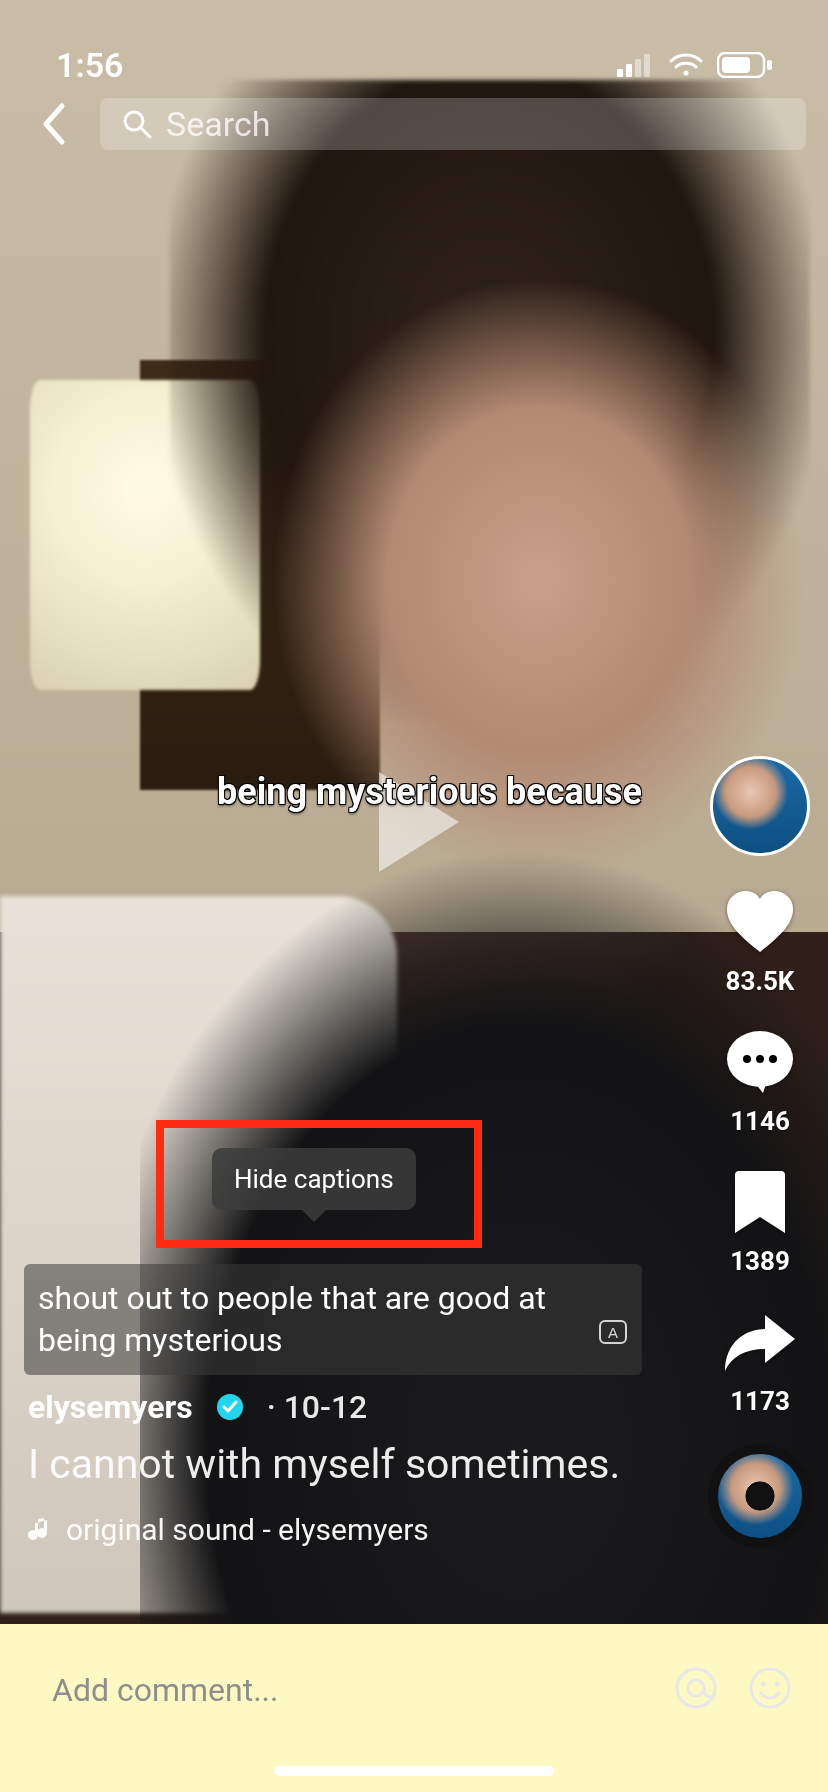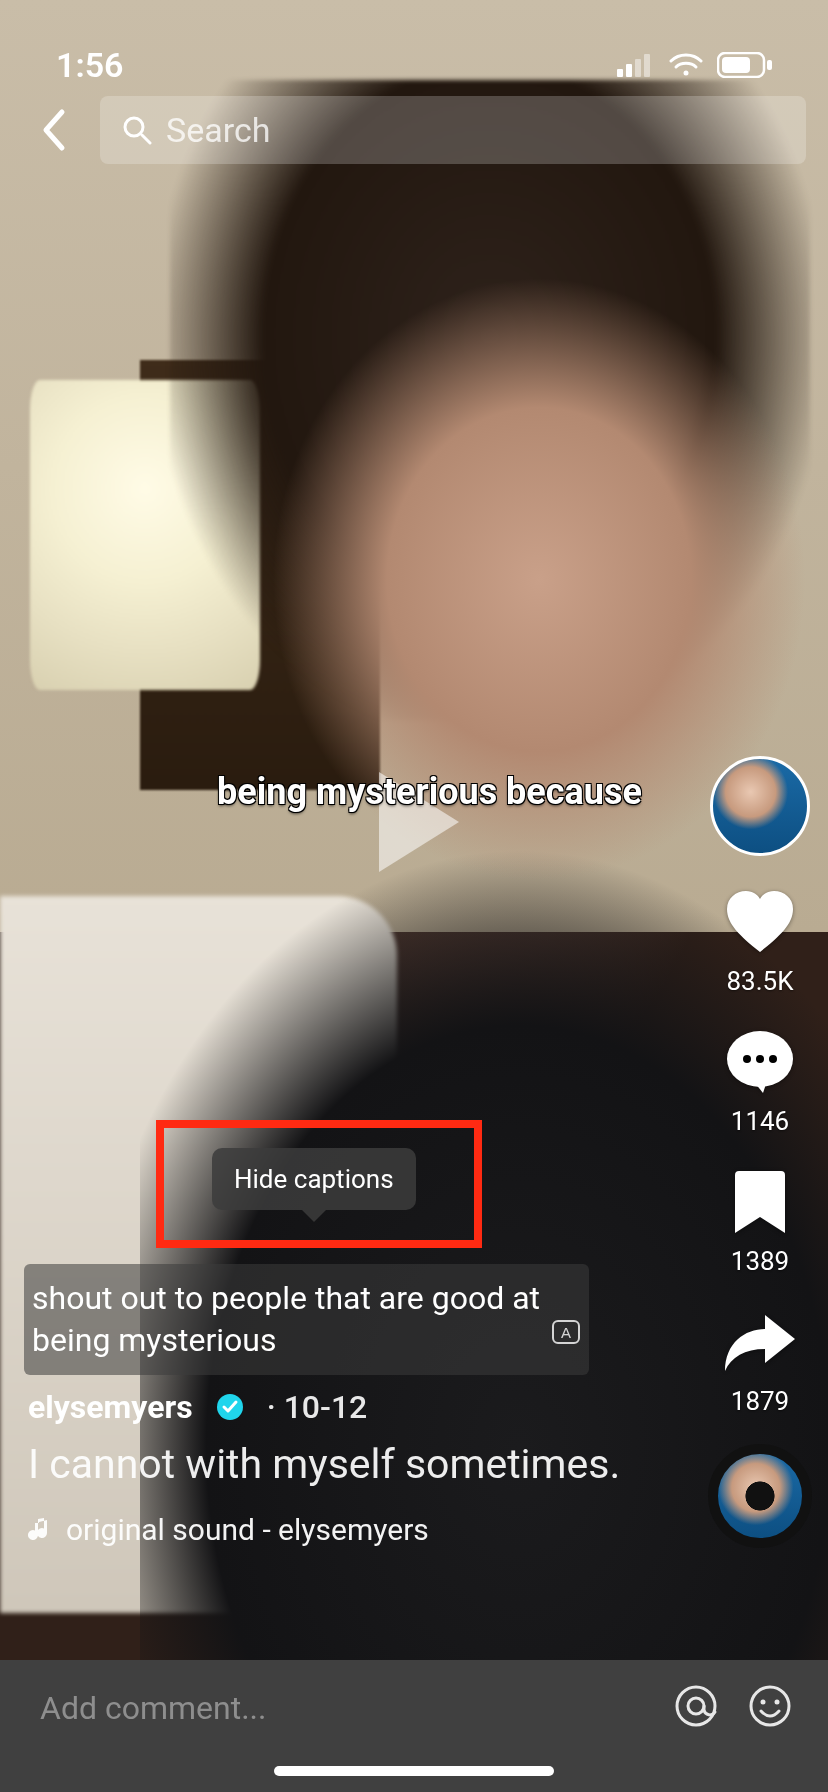--- a/index.html
+++ b/index.html
@@ -65,21 +65,21 @@
 
   
   .top-header {
     position: absolute; top: 96px; left: 0; right: 0;
     display: flex; align-items: center; gap: 18px;
     padding: 0 22px 0 26px;
     z-index: 45;
   }
   .back-btn { width: 56px; height: 56px; display:flex; align-items:center; justify-content:center; color:#fff; }
   .search-bar {
-    flex: 1; height: 68px;
+    flex: 1; height: 52px;
     background: rgba(255,255,255,0.22);
     border-radius: 8px;
     display: flex; align-items: center; gap: 14px;
     padding: 0 22px;
     color: rgba(255,255,255,0.85);
     font-size: 34px;
   }
   .search-bar .placeholder { opacity: .9; }
 
   
@@ -108,21 +108,21 @@
   }
   .avatar-ring {
     width: 100px; height: 100px; border-radius: 50%;
     border: 3px solid #fff;
     background:
       radial-gradient(circle at 40% 35%, #e9c8b2 0%, #c79a7e 30%, transparent 45%),
       linear-gradient(180deg, #1a6aa6 0%, #0d4f82 100%);
     background-color:#1a6aa6;
   }
   .rail-item { display:flex; flex-direction:column; align-items:center; gap:6px; }
-  .rail-item .count { font-size: 26px; font-weight: 400; text-shadow:0 1px 2px rgba(0,0,0,.5); }
+  .rail-item .count { font-size: 26px; font-weight: 700; text-shadow:0 1px 2px rgba(0,0,0,.5); }
   .rail-icon { width: 76px; height: 76px; display:flex; align-items:center; justify-content:center; }
   .rail-icon svg { filter: drop-shadow(0 1px 2px rgba(0,0,0,.4)); }
   .sound-disc {
     width: 84px; height: 84px; border-radius: 50%;
     background:
       radial-gradient(circle at 50% 50%, #111 0%, #111 24%, transparent 25%),
       radial-gradient(circle at 45% 40%, #e9c8b2 0%, #c79a7e 35%, transparent 55%),
       linear-gradient(180deg, #1a6aa6 0%, #0d4f82 100%),
       radial-gradient(circle at 50% 50%, #2a2a2a 0%, #000 80%);
     border: 10px solid #111;
@@ -144,47 +144,47 @@
     border-radius: 10px;
     z-index:39;
   }
   .hide-captions::after{
     content:""; position:absolute; left:50%; bottom:-12px; transform:translateX(-50%);
     border-left:12px solid transparent; border-right:12px solid transparent; border-top:12px solid rgba(60,60,60,0.85);
   }
 
   
   .caption-panel {
-    position:absolute; left:24px; top:1264px; width:565px;
+    position:absolute; left:24px; top:1264px; width:618px;
     background: rgba(60,60,60,0.55);
     color:#fff; font-size:32px; line-height:1.3;
-    padding: 14px 8px;
+    padding: 14px 14px;
     border-radius: 6px;
     z-index:36;
     display:flex; align-items:flex-end; 
   }
   .caption-panel .txt { flex:1; }
   .caption-a-icon { opacity:.8; margin-bottom:4px; }
 
   
   .meta {
     position:absolute; left:28px; top:1388px; right:150px;
     color:#fff; z-index:36;
   }
   .meta .user-row { display:flex; align-items:center; gap:24px; font-size:32px; font-weight:700; }
   .meta .user-row .date { font-weight:500; opacity:.9; }
   .verified { width:26px; height:26px; display:inline-flex; }
   .meta .desc { margin-top:14px; font-size:41px; opacity:.92; }
   .meta .sound { margin-top:24px; font-size:30px; display:flex; align-items:center; gap:12px; opacity:.95; }
 
   
   .bottom-bar {
-    position:absolute; left:0; right:0; bottom:0; height:132px;
-    background:#404040; z-index:60;
-    display:flex; align-items:center; padding: 0 36px 36px 40px; gap:22px;
+    position:absolute; left:0; right:0; bottom:0; height:168px;
+    background:#fef9c3; z-index:60;
+    display:flex; align-items:center; padding: 0 36px 36px 52px; gap:22px;
     color:#9a9a9a;
   }
   .comment-input { flex:1; font-size:32px; color:#8e8e8e; }
   .bottom-icons { display:flex; align-items:center; gap:30px; color:#e7e7e7; }
 
   .home-indicator {
     position:absolute; bottom:16px; left:50%; transform:translateX(-50%);
     width:280px; height:10px; border-radius:6px; background:#fff; z-index:70;
   }
 
@@ -324,21 +324,21 @@
     </div>
     <span class="count">1389</span>
   </div>
 
   <div class="rail-item">
     <div class="rail-icon">
       <svg width="74" height="62" viewBox="0 0 74 62">
           <path d="M42 4 l30 24 l-30 24 v-14 c-20 0 -34 8 -40 22 c0 -28 20 -42 40 -42 Z" fill="#fff"></path>
         </svg>
     </div>
-    <span class="count">1879</span>
+    <span class="count">1173</span>
   </div>
 
   <div class="sound-disc"></div>
 </div>
 
 <div class="bottom-bar">
   <div class="comment-input">Add comment...</div>
   <div class="bottom-icons">
     <span>
       <svg width="44" height="44" viewBox="0 0 44 44">

